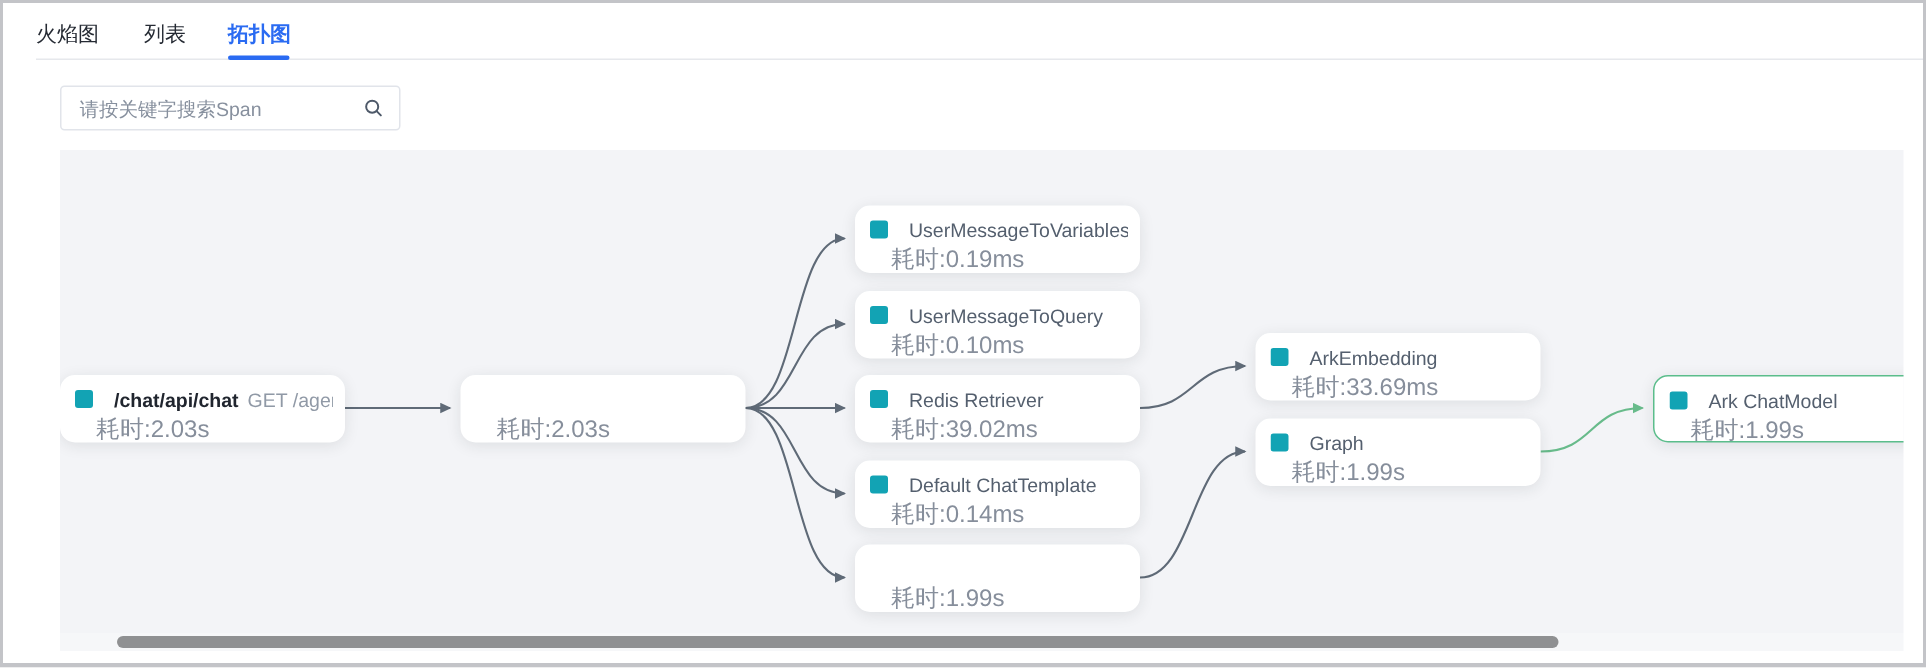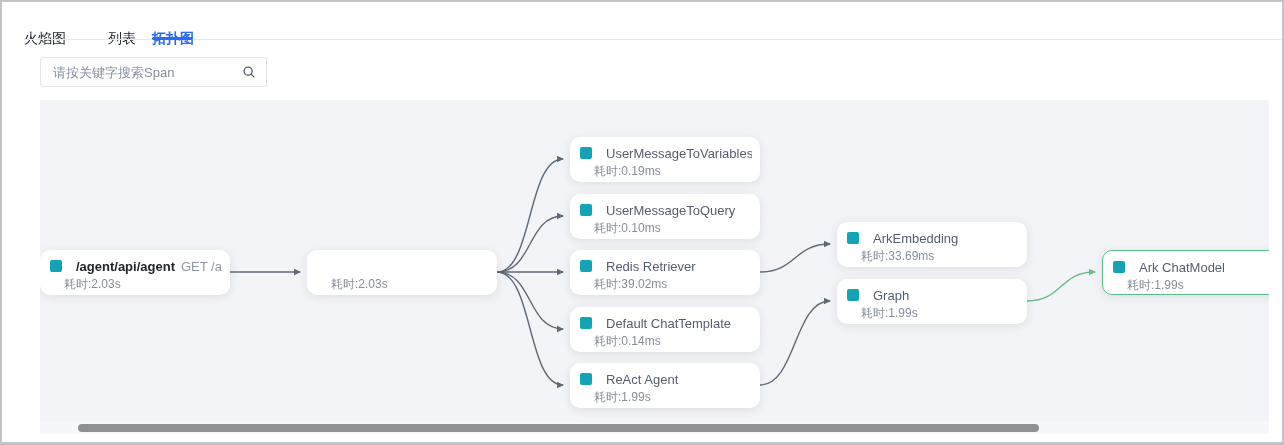--- a/index.html
+++ b/index.html
@@ -4,23 +4,23 @@
 <style>
   * { margin:0; padding:0; box-sizing:border-box; }
   html,body { background:#ffffff; }
   body { font-family:"Liberation Sans","DejaVu Sans",sans-serif; }
   .page {
     position:relative; width:1284px; height:445px; background:#ffffff;
     border:2px solid #c3c4c8; border-bottom-width:3px; overflow:hidden;
   }
   
   .tabbar { position:absolute; left:0; top:0; width:100%; height:38px; }
-  .tab { position:absolute; top:12px; font-size:14px; color:#252a33; cursor:pointer; white-space:nowrap;margin-top:16px; }
+  .tab { position:absolute; top:12px; font-size:14px; color:#252a33; cursor:pointer; white-space:nowrap; }
   .tab-flame { left:22px; }
-  .tab-list  { left:106px; }
+  .tab-list  { left:94px; }
   .tab-topo  { left:150px; color:#2a6bf2; font-weight:bold; }
   .tab-divider { position:absolute; left:22px; right:0; top:37px; height:1px; background:#e6e8ec; }
   .tab-underline { position:absolute; left:150px; top:35px; width:41px; height:3px; background:#2a6bf2; border-radius:2px; }
   
   .searchbox {
     position:absolute; left:38px; top:55px; width:227px; height:30px;
     background:#fff; border:1px solid #e1e4ea; border-radius:3px;
     display:flex; align-items:center; padding:0 10px 0 12px;
   }
   .searchbox input {
@@ -42,21 +42,21 @@
   .node.highlight { border:1px solid #5bbd8b; }
   .node .row1 {
     position:absolute; left:10px; right:8px; top:7px; height:18px;
     display:flex; align-items:center; white-space:nowrap; overflow:hidden;
   }
   .node .sq { width:12px; height:12px; border-radius:2px; background:#12a3b4; flex:none; }
   .node .title { font-size:13px; color:#545f6e; margin-left:14px; }
   .node.primary .title { color:#20252e; font-weight:bold; }
   .node .subtitle { font-size:13px; color:#9099a6; margin-left:6px; }
   .node .row2 {
-    position:absolute; left:24px; top:26px; font-size:12px; color:#868e9b; white-space:nowrap;
+    position:absolute; left:24px; top:26px; font-size:16px; color:#868e9b; white-space:nowrap;
   }
   
   .hscroll-track {
     position:absolute; left:38px; top:420px; width:1229px; height:12px; background:#f6f7f9;
   }
   .hscroll-thumb {
     position:absolute; left:38px; top:2px; width:961px; height:8px;
     background:#8f9092; border-radius:4px; cursor:pointer;
   }
 </style>
@@ -100,21 +100,21 @@
           <path d="M457,172 C493,172 487,285 523,285" fill="none" stroke="#5f6a77" stroke-width="1.4" marker-end="url(#arrow-slate)"></path>
           <path d="M720,172 C756,172 754,144 790,144" fill="none" stroke="#5f6a77" stroke-width="1.4" marker-end="url(#arrow-slate)"></path>
           <path d="M720,285 C756,285 754,201 790,201" fill="none" stroke="#5f6a77" stroke-width="1.4" marker-end="url(#arrow-slate)"></path>
           <path d="M987,201 C1023,201 1019,172 1055,172" fill="none" stroke="#68bb8b" stroke-width="1.4" marker-end="url(#arrow-green)"></path>
         </g>
     </svg>
     <div id="node-layer">
         <div class="node primary" style="left: 0px; top: 150px;">
           <div class="row1">
             <span class="sq"></span>
-            <span class="title">/agent/api/agent</span>
+            <span class="title">/chat/api/chat</span>
             <span class="subtitle">GET /agent/…</span>
           </div>
           <div class="row2">耗时:2.03s</div>
         </div>
         <div class="node" style="left: 267px; top: 150px;">
           <div class="row2">耗时:2.03s</div>
         </div>
         <div class="node" style="left: 530px; top: 37px;">
           <div class="row1">
             <span class="sq"></span>
@@ -137,24 +137,20 @@
           <div class="row2">耗时:39.02ms</div>
         </div>
         <div class="node" style="left: 530px; top: 207px; padding-left: 13px;">
           <div class="row1">
             <span class="sq"></span>
             <span class="title">Default ChatTemplate</span>
           </div>
           <div class="row2">耗时:0.14ms</div>
         </div>
         <div class="node" style="left: 530px; top: 263px;">
-          <div class="row1">
-            <span class="sq"></span>
-            <span class="title">ReAct Agent</span>
-          </div>
           <div class="row2">耗时:1.99s</div>
         </div>
         <div class="node" style="left: 797px; top: 122px;">
           <div class="row1">
             <span class="sq"></span>
             <span class="title">ArkEmbedding</span>
           </div>
           <div class="row2">耗时:33.69ms</div>
         </div>
         <div class="node" style="left: 797px; top: 179px;">

